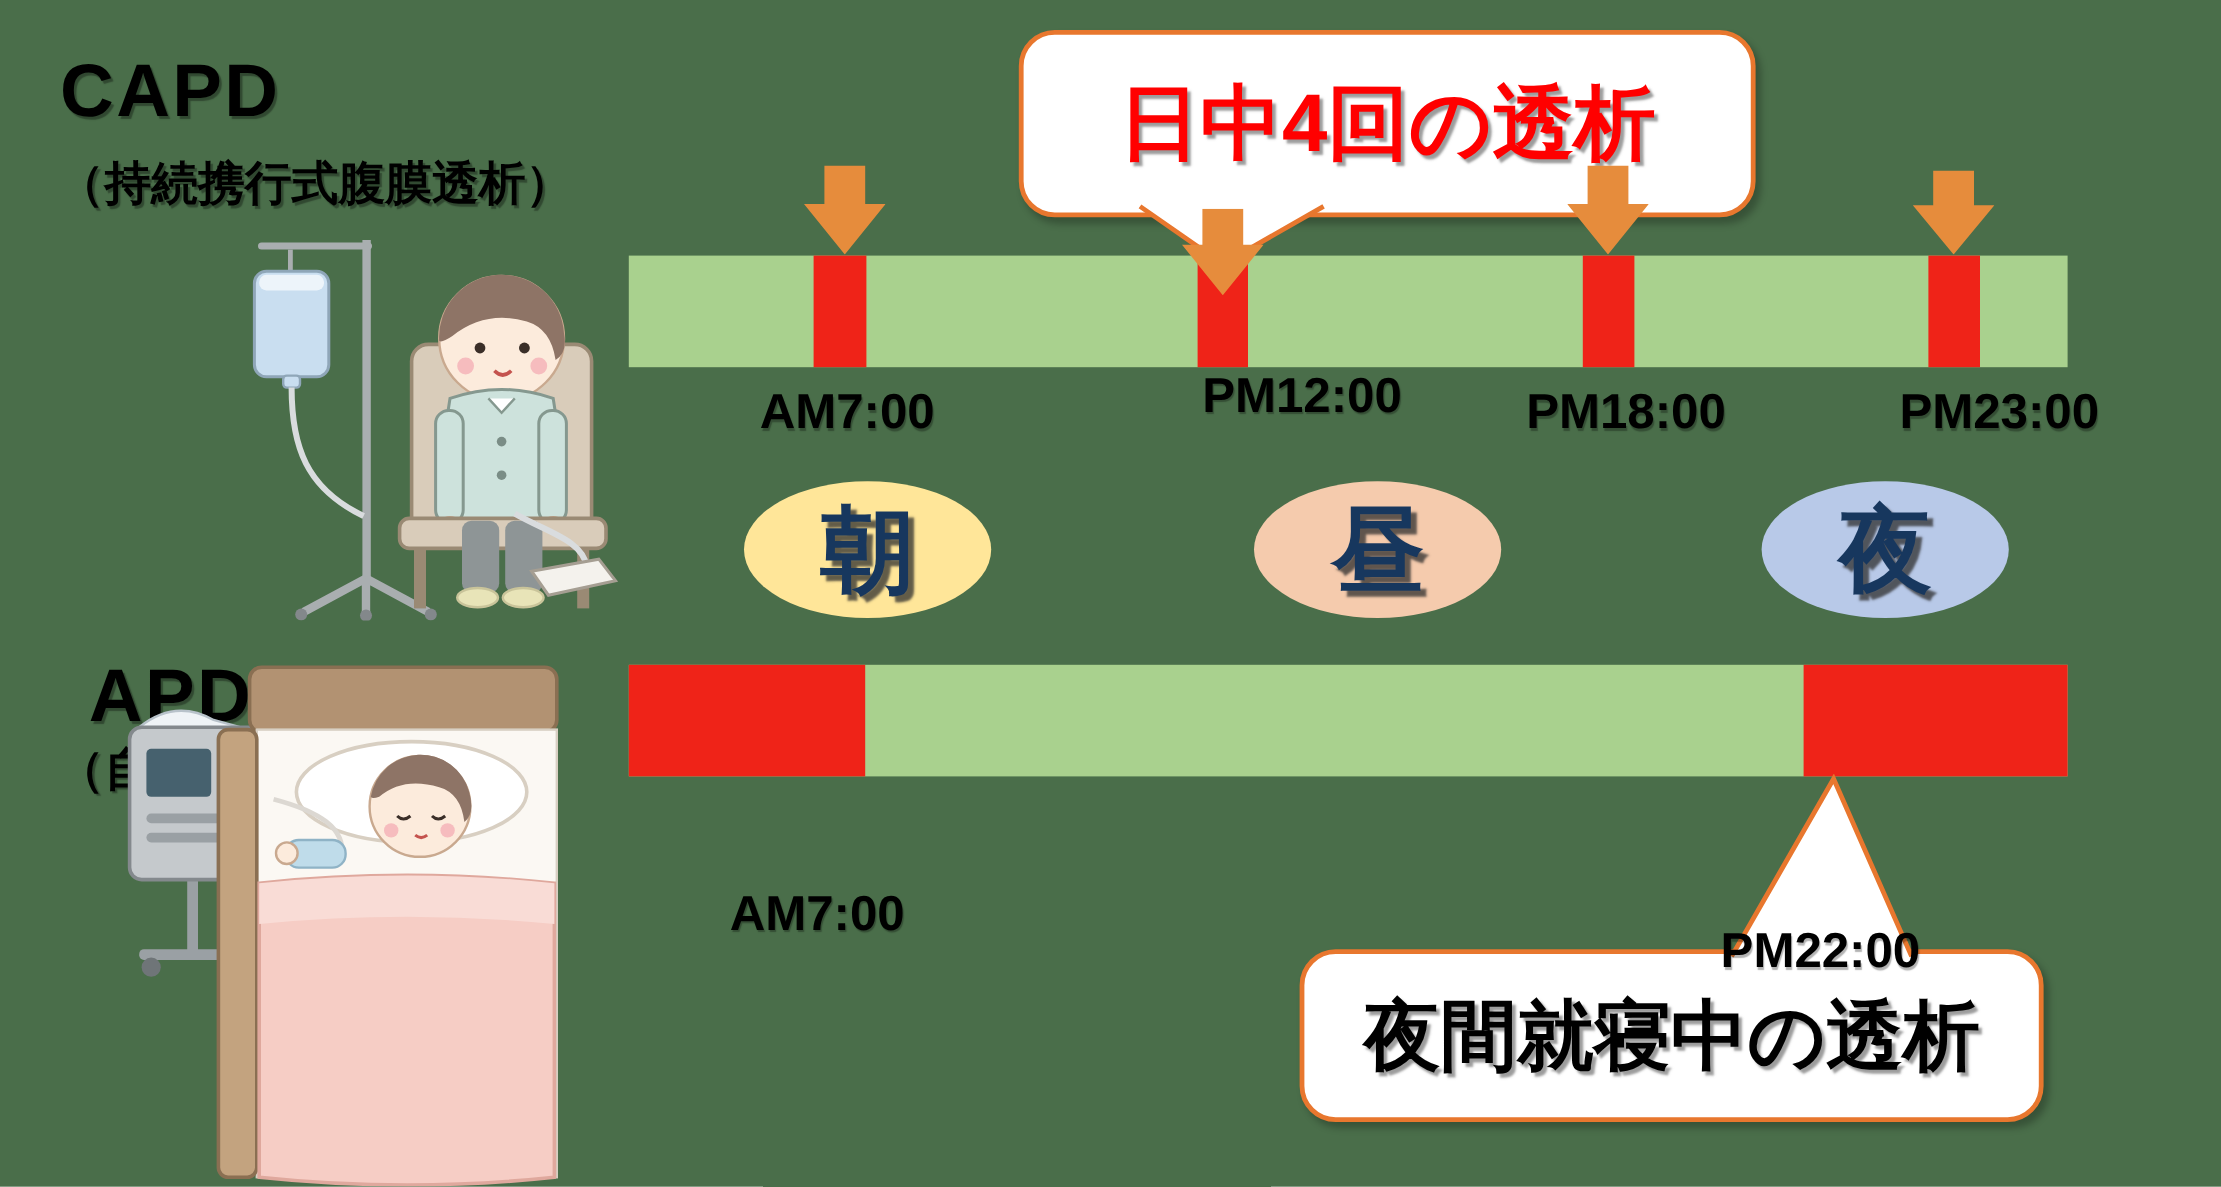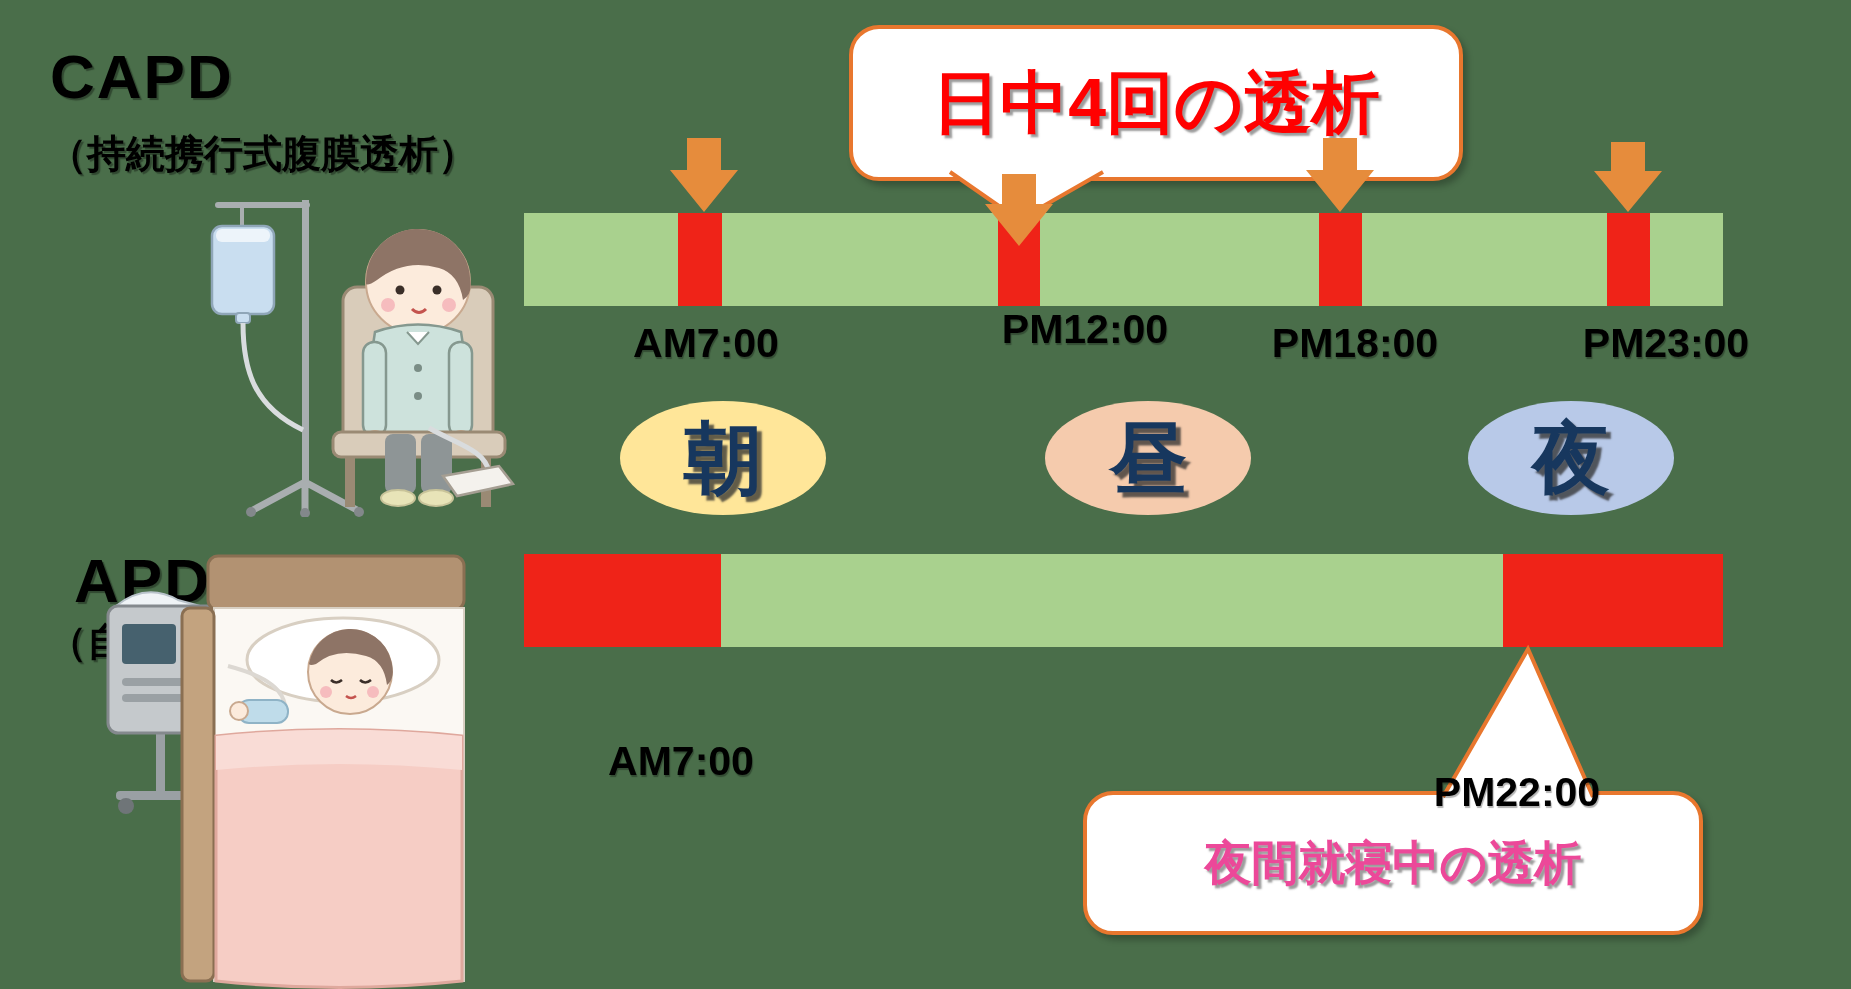--- a/index.html
+++ b/index.html
@@ -106,21 +106,21 @@
   </div>
 
   <div class="abs time-label" style="left:681px;top:738px;">AM7:00</div>
   <div class="abs time-label" style="left:1517px;top:757px;margin-top:12px;">PM22:00</div>
 
   <svg class="abs tail-svg" style="left:1438px;top:645px;" width="160" height="156">
     <path d="M5,152 L90,4 L155,152" fill="#ffffff" stroke="#E8772E" stroke-width="4"></path>
   </svg>
 
   <div class="abs callout" style="left: 1083px; top: 791px; width: 612px; height: 136px; border-color: rgb(232, 119, 46);">
-    <span class="callout-text" style="font-size: 47px; color: #ec4899;">夜間就寝中の透析</span>
+    <span class="callout-text" style="font-size: 64px; color: #000000;">夜間就寝中の透析</span>
   </div>
 
   <svg class="abs illus" style="left:185px;top:192px;" width="330" height="325" viewBox="0 0 330 325">
 
     <rect x="30" y="10" width="95" height="6" rx="3" fill="#A9AEB0"></rect>
     <rect x="117" y="8" width="7" height="284" fill="#A9AEB0"></rect>
     <path d="M120,290 L68,318 M120,290 L172,318 M120,290 L120,318" stroke="#A9AEB0" stroke-width="7" fill="none"></path>
     <circle cx="66" cy="320" r="5" fill="#83888B"></circle>
     <circle cx="174" cy="320" r="5" fill="#83888B"></circle>
     <circle cx="120" cy="321" r="5" fill="#83888B"></circle>

